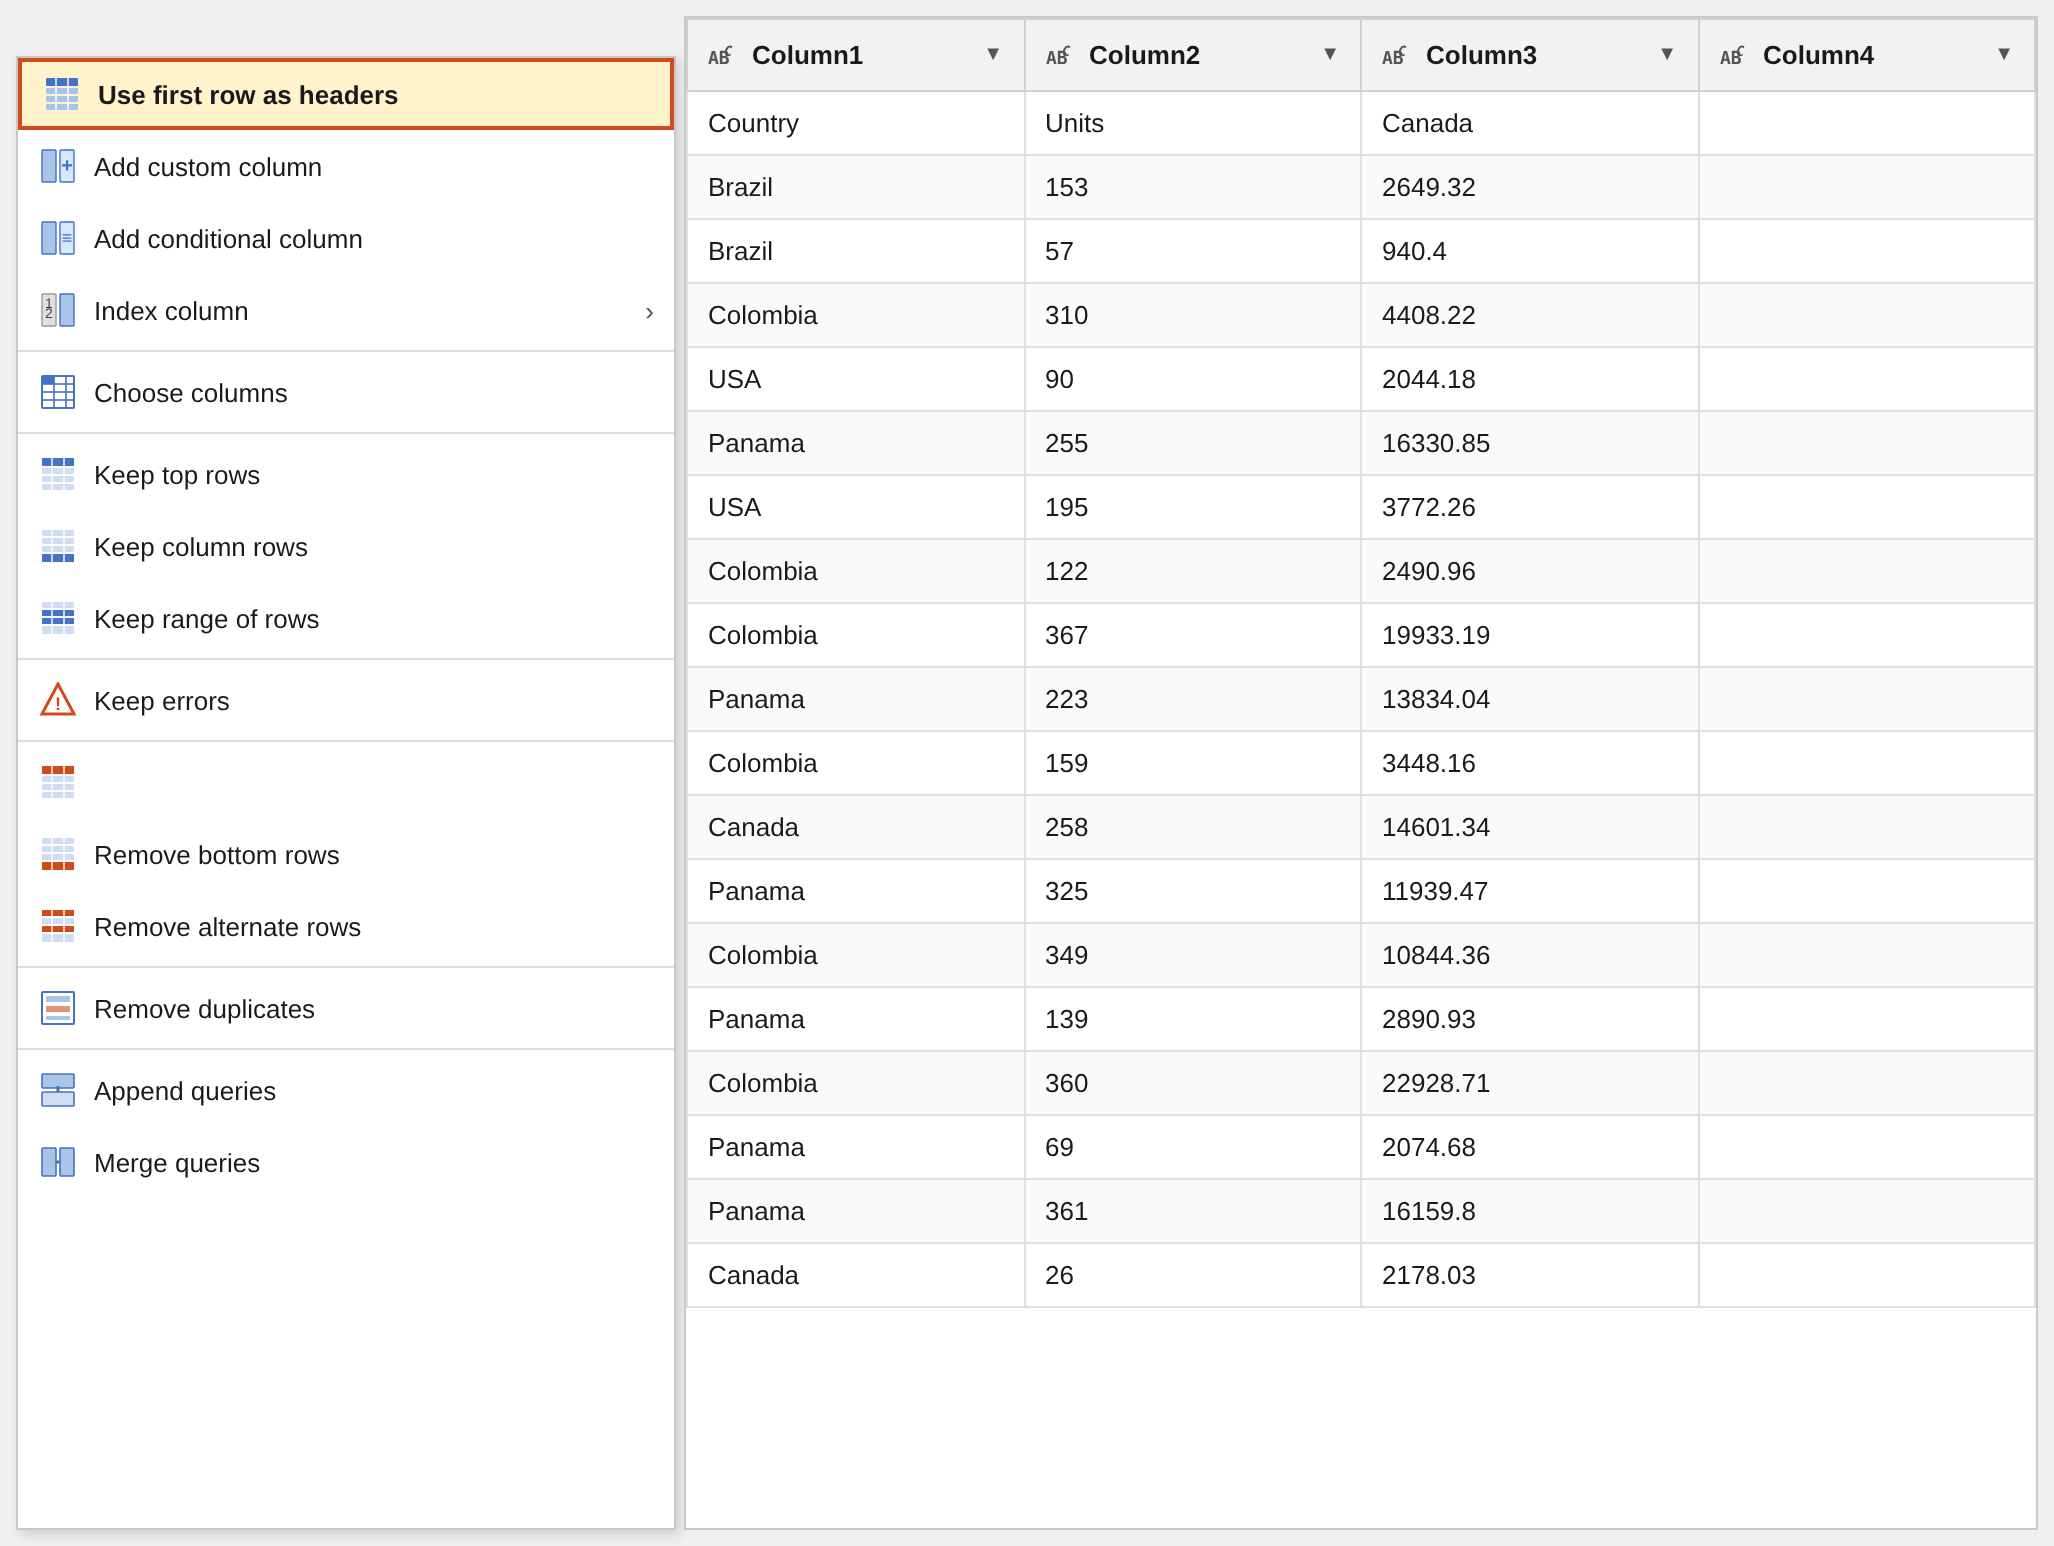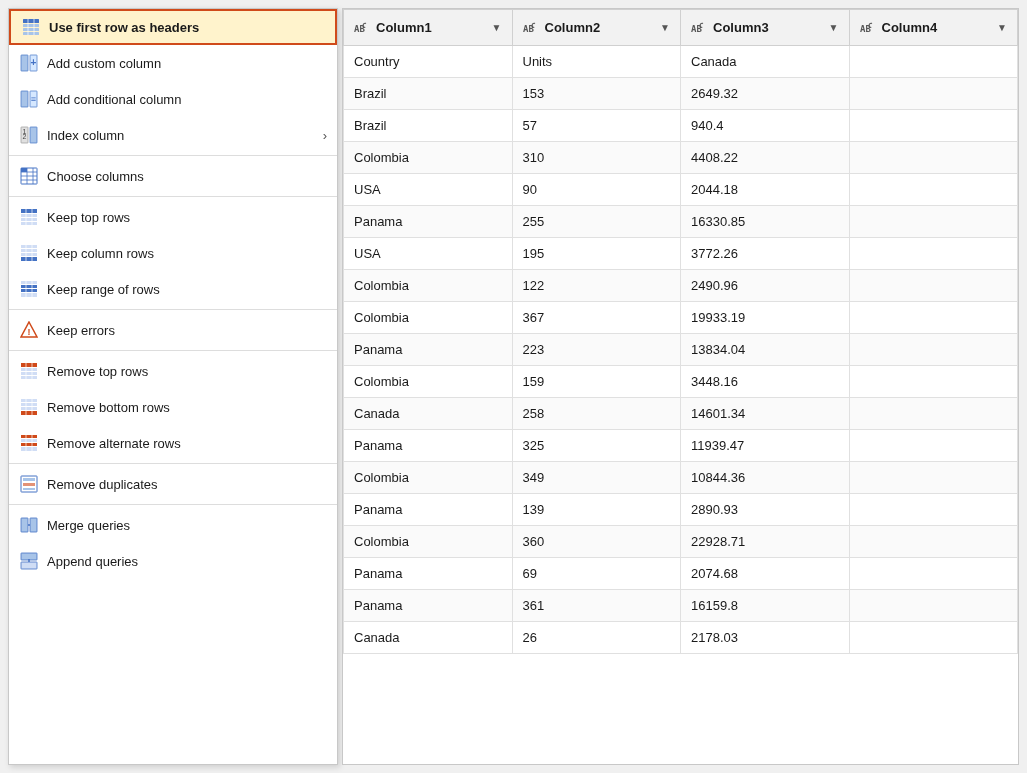--- a/index.html
+++ b/index.html
@@ -24,20 +24,21 @@
 
     
     .dropdown-menu {
       width: 330px;
       background: #fff;
       border: 1px solid #c8c8c8;
       box-shadow: 2px 2px 6px rgba(0,0,0,0.15);
       flex-shrink: 0;
       display: flex;
       flex-direction: column;
+      margin-top: 20px;
     }
 
     .menu-item {
       display: flex;
       align-items: center;
       padding: 6px 10px;
       cursor: pointer;
       color: #1a1a1a;
       min-height: 36px;
       gap: 8px;
@@ -252,21 +253,20 @@
         <span class="menu-icon">
           <svg width="18" height="18" viewBox="0 0 18 18">
             <rect x="1" y="1" width="16" height="4" fill="#d04a1a"></rect>
             <rect x="1" y="6" width="16" height="3" fill="#d0ddf5"></rect>
             <rect x="1" y="10" width="16" height="3" fill="#d0ddf5"></rect>
             <rect x="1" y="14" width="16" height="3" fill="#d0ddf5"></rect>
             <line x1="6" y1="1" x2="6" y2="17" stroke="#fff" stroke-width="0.7"></line>
             <line x1="12" y1="1" x2="12" y2="17" stroke="#fff" stroke-width="0.7"></line>
           </svg>
         </span>
-        <span class="menu-item-label">Remove top rows</span>
       </div>
       <div class="menu-item">
         <span class="menu-icon">
           <svg width="18" height="18" viewBox="0 0 18 18">
             <rect x="1" y="1" width="16" height="3" fill="#d0ddf5"></rect>
             <rect x="1" y="5" width="16" height="3" fill="#d0ddf5"></rect>
             <rect x="1" y="9" width="16" height="3" fill="#d0ddf5"></rect>
             <rect x="1" y="13" width="16" height="4" fill="#d04a1a"></rect>
             <line x1="6" y1="1" x2="6" y2="17" stroke="#fff" stroke-width="0.7"></line>
             <line x1="12" y1="1" x2="12" y2="17" stroke="#fff" stroke-width="0.7"></line>
@@ -296,36 +296,36 @@
             <rect x="3" y="8" width="12" height="3" fill="#d04a1a" opacity="0.6"></rect>
             <rect x="3" y="13" width="12" height="2" fill="#a8c4e8"></rect>
           </svg>
         </span>
         <span class="menu-item-label">Remove duplicates</span>
       </div>
       <div class="menu-separator"></div>
       <div class="menu-item">
         <span class="menu-icon">
           <svg width="18" height="18" viewBox="0 0 18 18">
+            <rect x="1" y="1" width="16" height="7" rx="0.5" fill="#a8c4e8" stroke="#4472c4" stroke-width="0.8"></rect>
+            <rect x="1" y="10" width="16" height="7" rx="0.5" fill="#d0ddf5" stroke="#4472c4" stroke-width="0.8"></rect>
+            <line x1="9" y1="7" x2="9" y2="10" stroke="#4472c4" stroke-width="1.5"></line>
+          </svg>
+        </span>
+        <span class="menu-item-label">Append queries</span>
+      </div>
+      <div class="menu-item">
+        <span class="menu-icon">
+          <svg width="18" height="18" viewBox="0 0 18 18">
             <rect x="1" y="2" width="7" height="14" rx="0.5" fill="#a8c4e8" stroke="#4472c4" stroke-width="0.8"></rect>
             <rect x="10" y="2" width="7" height="14" rx="0.5" fill="#a8c4e8" stroke="#4472c4" stroke-width="0.8"></rect>
             <line x1="8" y1="9" x2="10" y2="9" stroke="#4472c4" stroke-width="1.5"></line>
           </svg>
         </span>
         <span class="menu-item-label">Merge queries</span>
-      </div>
-      <div class="menu-item">
-        <span class="menu-icon">
-          <svg width="18" height="18" viewBox="0 0 18 18">
-            <rect x="1" y="1" width="16" height="7" rx="0.5" fill="#a8c4e8" stroke="#4472c4" stroke-width="0.8"></rect>
-            <rect x="1" y="10" width="16" height="7" rx="0.5" fill="#d0ddf5" stroke="#4472c4" stroke-width="0.8"></rect>
-            <line x1="9" y1="7" x2="9" y2="10" stroke="#4472c4" stroke-width="1.5"></line>
-          </svg>
-        </span>
-        <span class="menu-item-label">Append queries</span>
       </div>
     </div>
 
   <div class="table-container">
     <table id="data-table">
     <thead>
           <tr>
             <th>
               <div class="th-inner">
                 <span class="col-type-icon">

